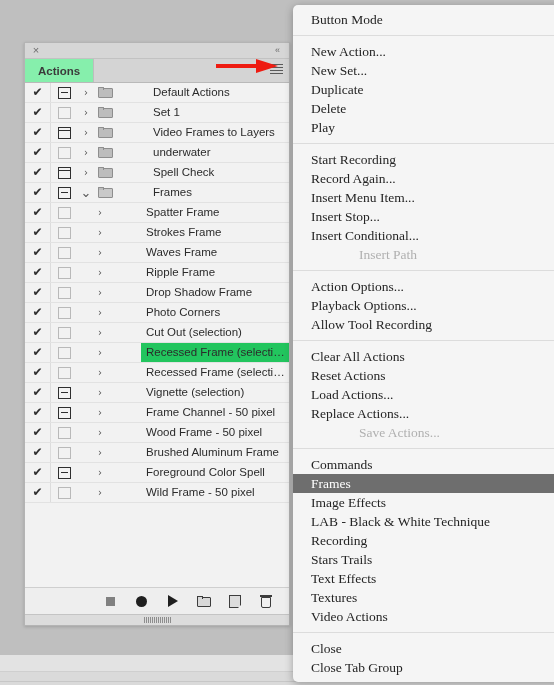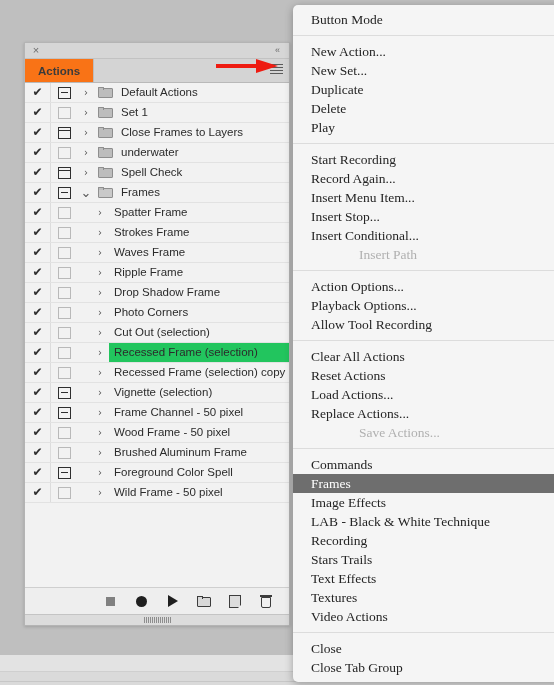--- a/index.html
+++ b/index.html
@@ -87,21 +87,21 @@
     border-bottom: 1px solid #b9b9b9;
     position: relative;
     flex: 0 0 auto;
   }
   .panel-tab {
     position: absolute;
     left: 0;
     top: 0;
     height: 23px;
     padding: 0 13px;
-    background: #f97316;
+    background: #86efac;
     border-right: 1px solid #bdbdbd;
     box-sizing: border-box;
     font-size: 11.5px;
     font-weight: bold;
     color: #3b3b3b;
     line-height: 24px;
     cursor: pointer;
   }
   .panel-menu-btn {
     position: absolute;
@@ -222,20 +222,21 @@
   .folder-ico.open::before { background: #c9c9c9; }
   .row-label {
     flex: 1 1 auto;
     font-size: 11.5px;
     color: #2b2b2b;
     padding-left: 5px;
     line-height: 19px;
     white-space: nowrap;
     overflow: hidden;
     text-overflow: ellipsis;
+    margin-left: 32px;
   }
   .row.selected .row-label {
     background: #22c55e;
   }
   .row .label-wrap {
     flex: 1 1 auto;
     overflow: hidden;
   }
 
   
@@ -407,21 +408,21 @@
         <div class="row">
           <div class="col-check">✔</div>
           <div class="col-dlg">
             <span class="dlgbox partial"></span>
           </div>
           <div class="col-tw">›</div>
           <div class="col-folder">
             <span class="folder-ico"></span>
           </div>
           <div class="label-wrap">
-            <div class="row-label">Close Frames to Layers</div>
+            <div class="row-label">Video Frames to Layers</div>
           </div>
         </div>
         <div class="row">
           <div class="col-check">✔</div>
           <div class="col-dlg">
             <span class="dlgbox"></span>
           </div>
           <div class="col-tw">›</div>
           <div class="col-folder">
             <span class="folder-ico"></span>

